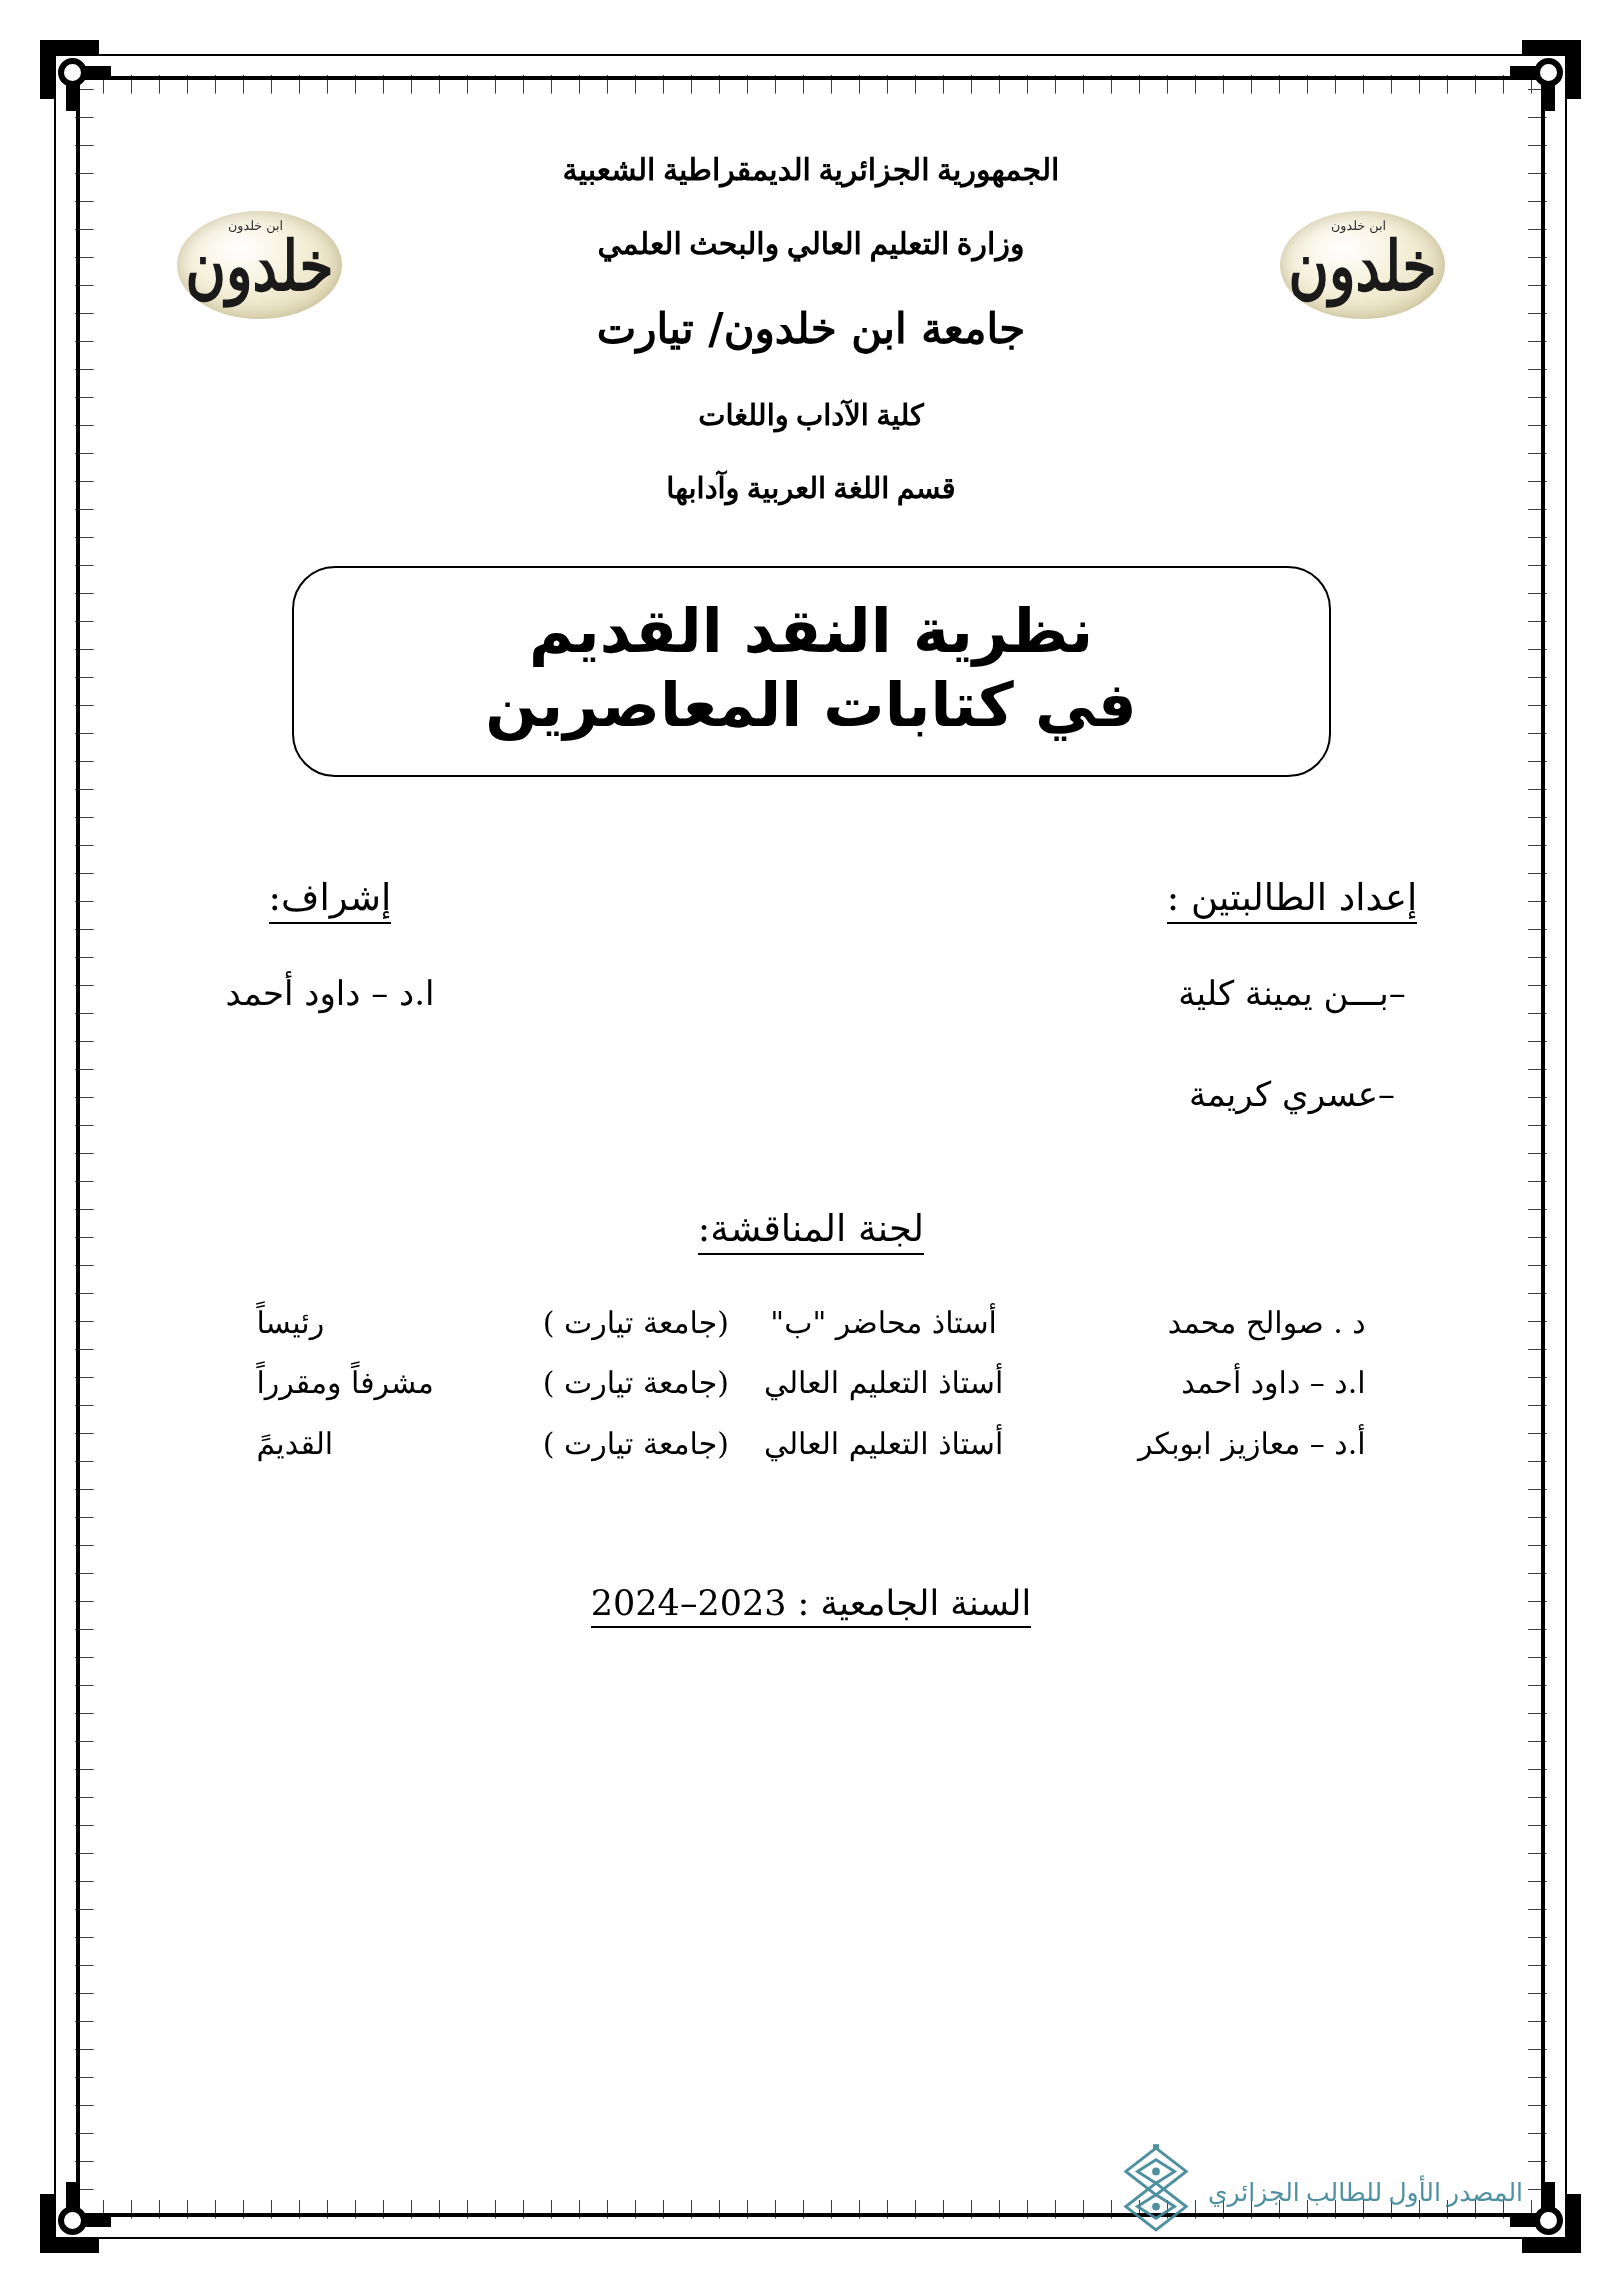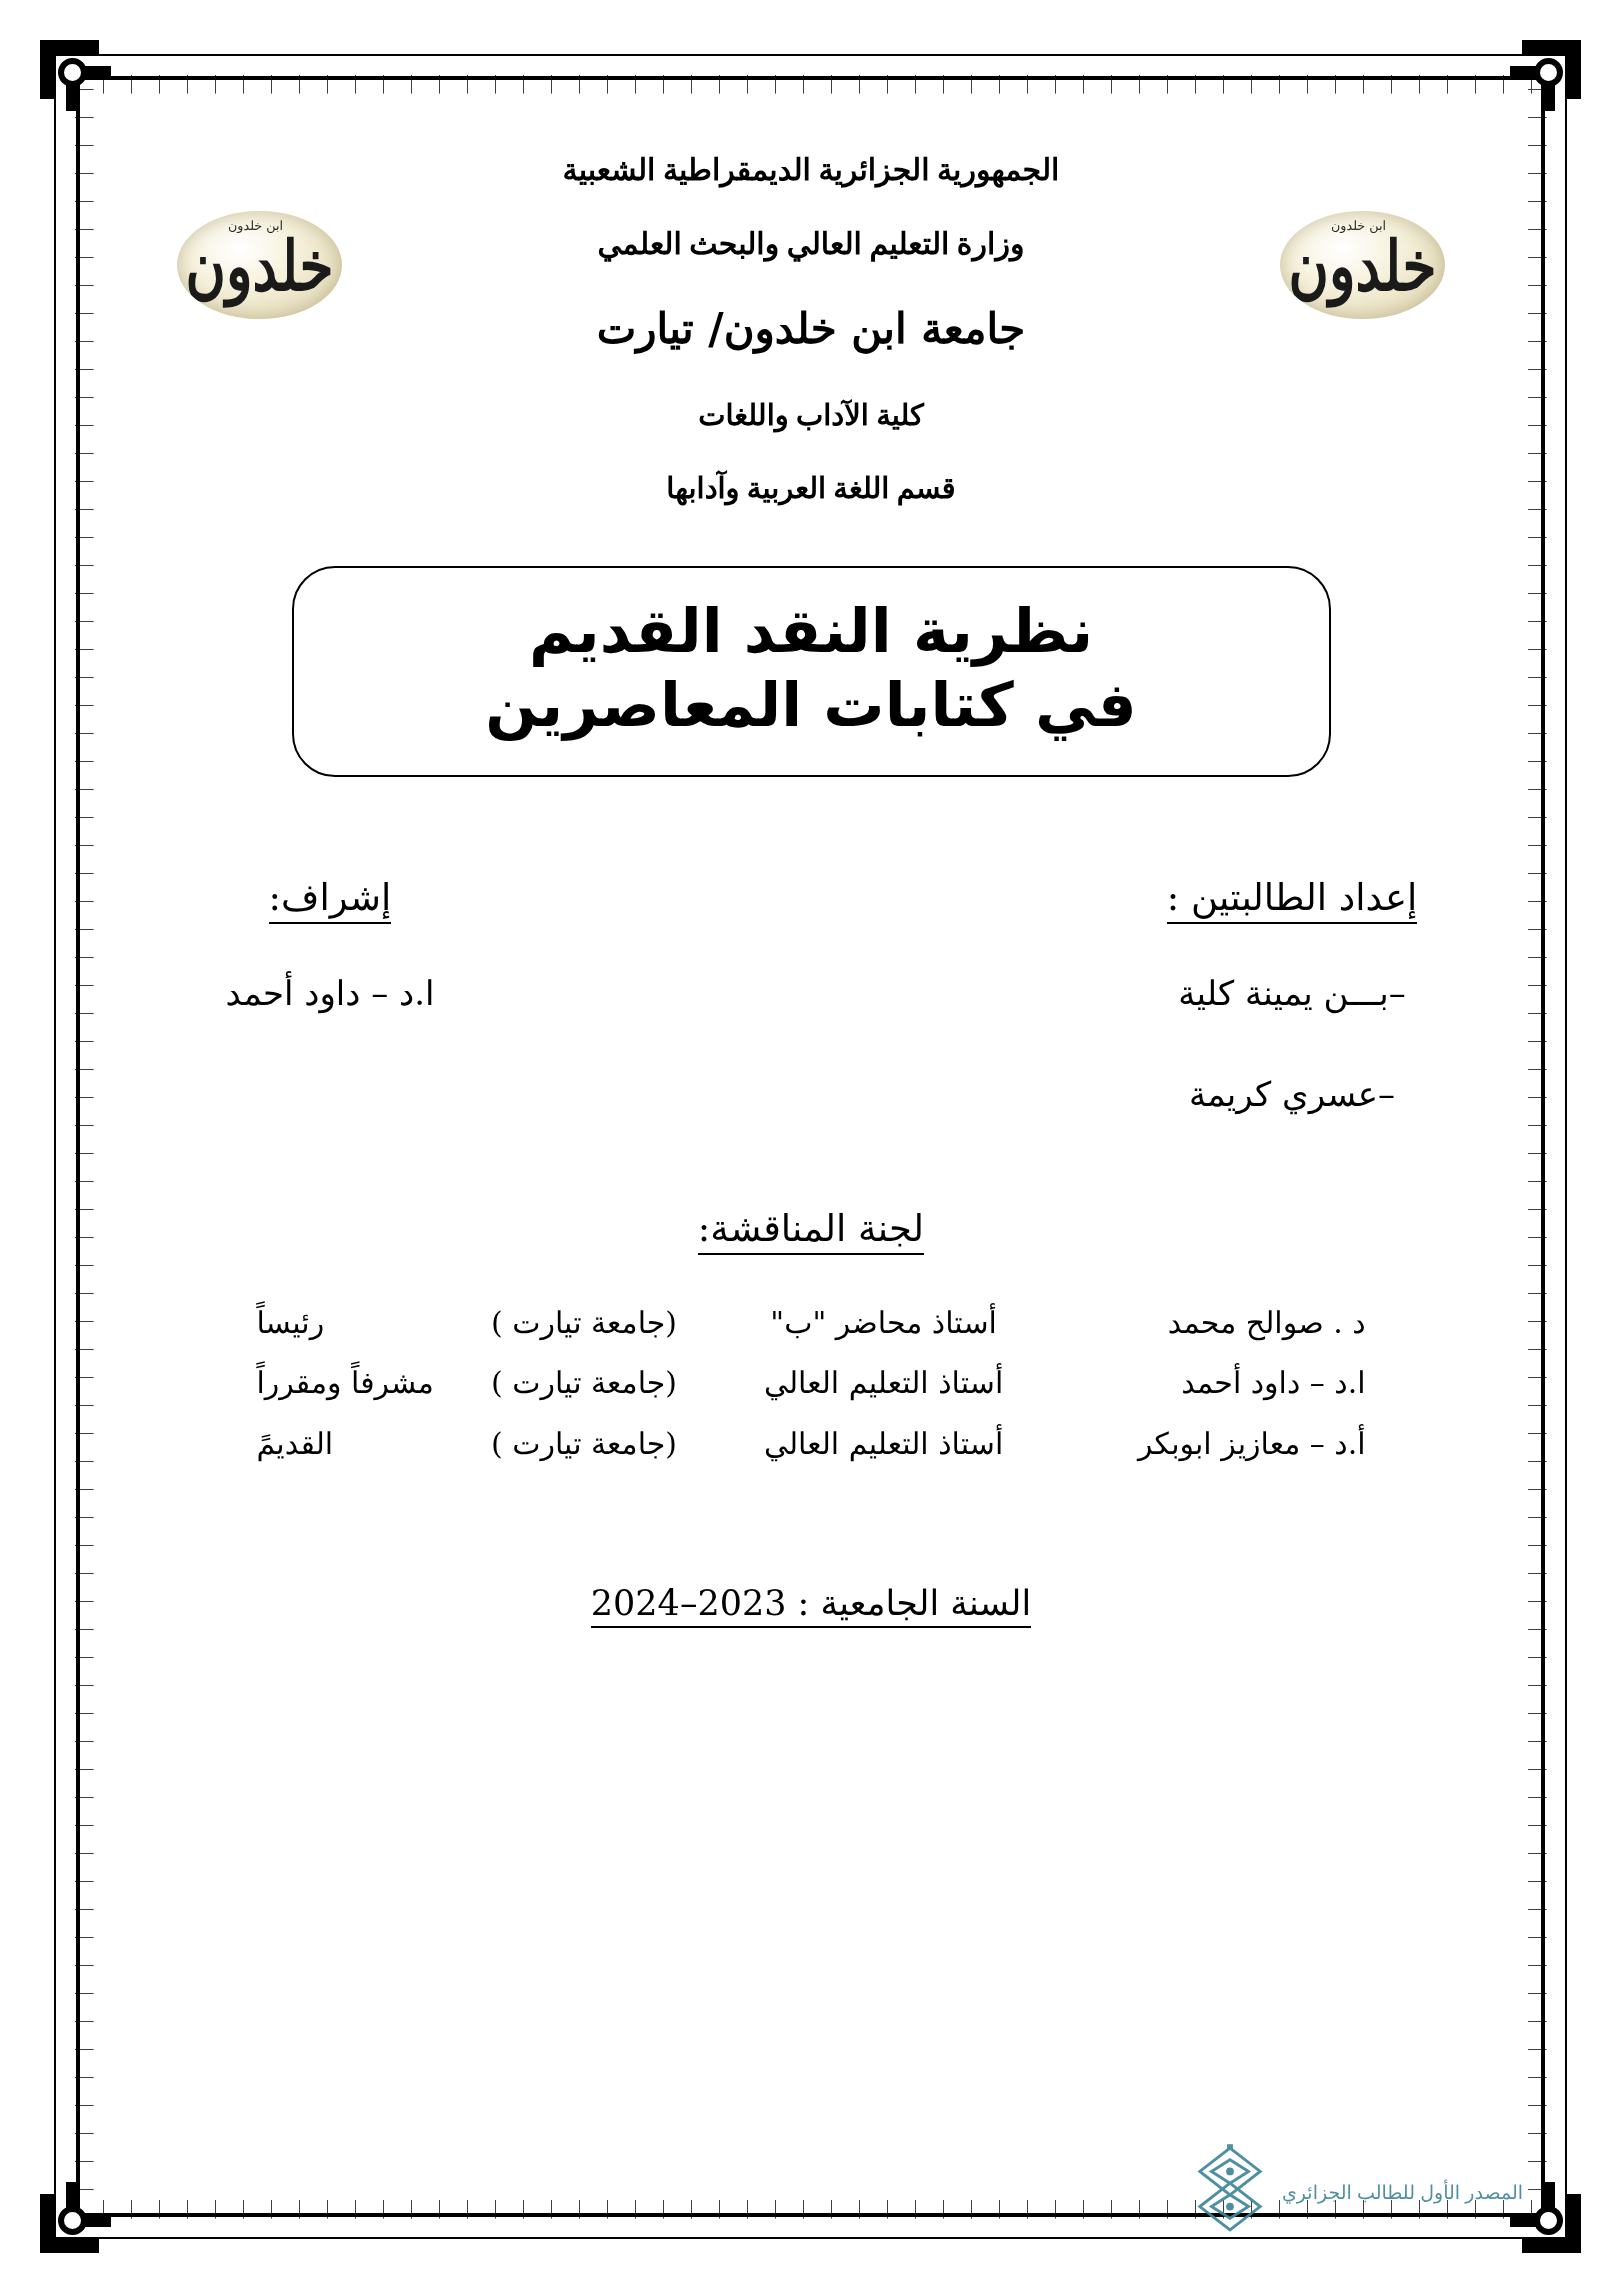--- a/index.html
+++ b/index.html
@@ -170,21 +170,21 @@
     font-family:"DejaVu Serif","Liberation Serif",serif;
   }
   .jury-table td{
     padding:12.7px 3.9px;
     font-size:30px;
     white-space:nowrap;
     vertical-align:middle;
   }
   .jt-name{text-align:right;width:30%;}
   .jt-rank{text-align:center;width:27%;}
-  .jt-univ{text-align:left;width:22%;font-size:19.6px;}
+  .jt-univ{text-align:right;width:22%;font-size:19.6px;}
   .jt-role{text-align:left;width:21%;}
 
   .year-wrap{text-align:center;margin-top:110px;}
   .year{
     display:inline-block;
     font-family:"DejaVu Serif","Liberation Serif",serif;
     font-size:35px;
     border-bottom:2.9px solid #000;
     padding-bottom:2.9px;
     direction:rtl;
@@ -198,22 +198,22 @@
     opacity:.92;
     pointer-events:none;
   }
   .wm-text{text-align:center;}
   .wm-main{
     font-family:"Liberation Serif","DejaVu Serif",serif;
     font-size:49px;letter-spacing:4.9px;color:#3f8799;
     line-height:1;
   }
   .wm-sub{
-    font-family:Liberation Sans, sans-serif;
-    font-size:19px;color:#3f8799;margin-top:7.8px;letter-spacing:2px;
+    font-family:Liberation Serif, serif;
+    font-size:25px;color:#3f8799;margin-top:7.8px;letter-spacing:2px;
   }
   .wm-mark{width:76px;height:90px;}
 </style>
 </head>
 <body>
 
 <div class="page-frame">
   <div class="frame-outer"></div>
   <div class="frame-band"></div>
   <div class="frame-inner"></div>

